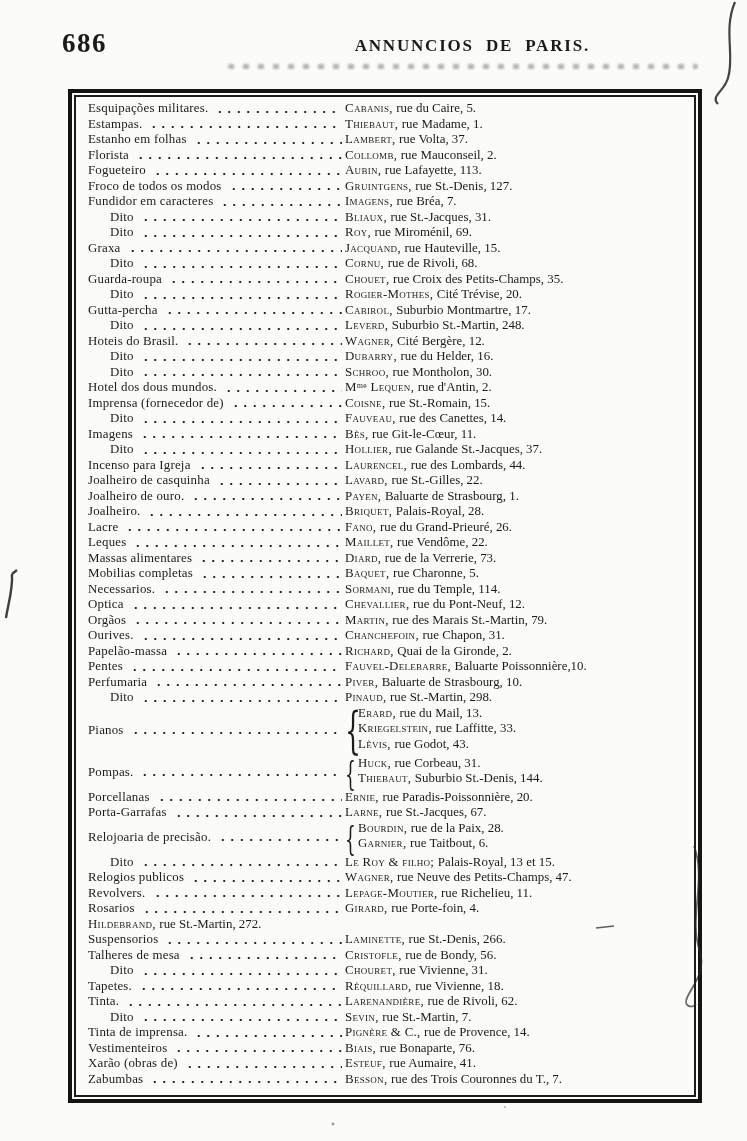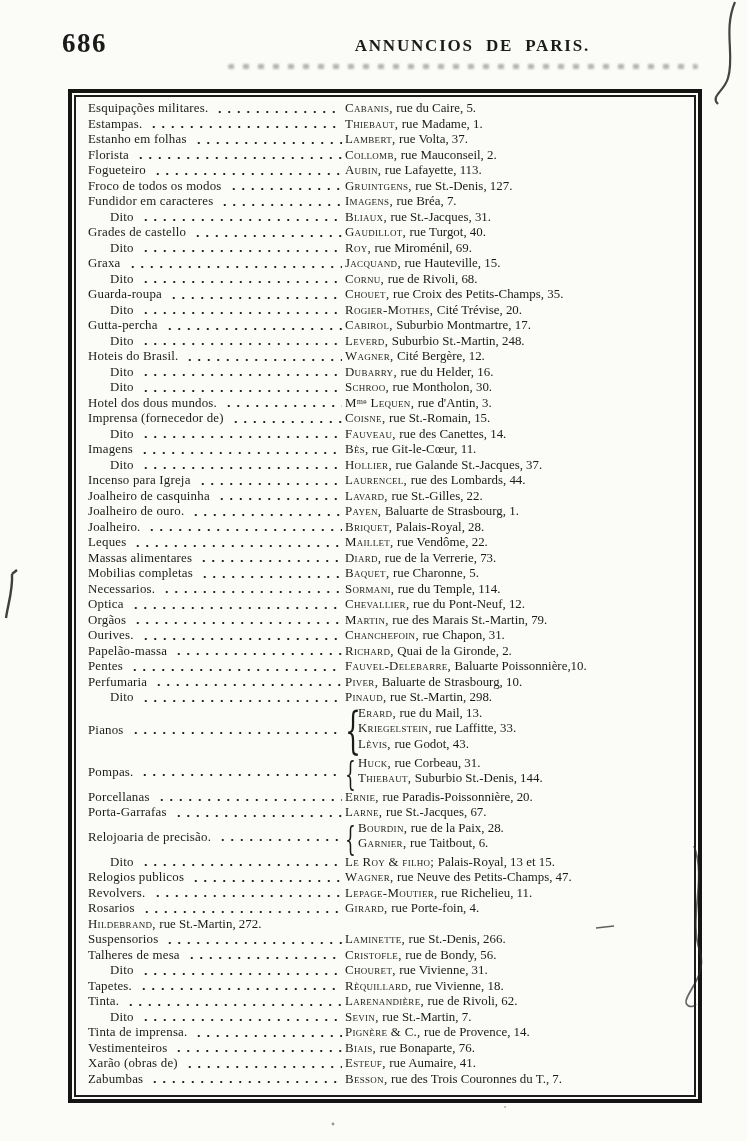--- a/index.html
+++ b/index.html
@@ -128,29 +128,20 @@
       <div class="row">
         <div class="left ind">
           <span class="lab">Dito</span>
           <span class="lead"></span>
         </div>
         <div class="vals">
           <div class="vline"><span class="nm">Bliaux, </span><span class="rs">rue St.-Jacques, 31.</span></div>
         </div>
       </div>
       <div class="row">
-        <div class="left">
-          <span class="lab">Grades de castello</span>
-          <span class="lead"></span>
-        </div>
-        <div class="vals">
-          <div class="vline"><span class="nm">Gaudillot, </span><span class="rs">rue Turgot, 40.</span></div>
-        </div>
-      </div>
-      <div class="row">
         <div class="left ind">
           <span class="lab">Dito</span>
           <span class="lead"></span>
         </div>
         <div class="vals">
           <div class="vline"><span class="nm">Roy, </span><span class="rs">rue Miroménil, 69.</span></div>
         </div>
       </div>
       <div class="row">
         <div class="left">
@@ -232,21 +223,21 @@
         <div class="vals">
           <div class="vline"><span class="nm">Schroo, </span><span class="rs">rue Montholon, 30.</span></div>
         </div>
       </div>
       <div class="row">
         <div class="left">
           <span class="lab">Hotel dos dous mundos.</span>
           <span class="lead"></span>
         </div>
         <div class="vals">
-          <div class="vline"><span class="nm">Mᵐᵉ Lequen, </span><span class="rs">rue d'Antin, 3.</span></div>
+          <div class="vline"><span class="nm">Mᵐᵉ Lequen, </span><span class="rs">rue d'Antin, 2.</span></div>
         </div>
       </div>
       <div class="row">
         <div class="left">
           <span class="lab">Imprensa (fornecedor de)</span>
           <span class="lead"></span>
         </div>
         <div class="vals">
           <div class="vline"><span class="nm">Coisne, </span><span class="rs">rue St.-Romain, 15.</span></div>
         </div>
@@ -305,20 +296,29 @@
           <div class="vline"><span class="nm">Payen, </span><span class="rs">Baluarte de Strasbourg, 1.</span></div>
         </div>
       </div>
       <div class="row">
         <div class="left">
           <span class="lab">Joalheiro.</span>
           <span class="lead"></span>
         </div>
         <div class="vals">
           <div class="vline"><span class="nm">Briquet, </span><span class="rs">Palais-Royal, 28.</span></div>
+        </div>
+      </div>
+      <div class="row">
+        <div class="left">
+          <span class="lab">Lacre</span>
+          <span class="lead"></span>
+        </div>
+        <div class="vals">
+          <div class="vline"><span class="nm">Fano, </span><span class="rs">rue du Grand-Prieuré, 26.</span></div>
         </div>
       </div>
       <div class="row">
         <div class="left">
           <span class="lab">Leques</span>
           <span class="lead"></span>
         </div>
         <div class="vals">
           <div class="vline"><span class="nm">Maillet, </span><span class="rs">rue Vendôme, 22.</span></div>
         </div>

